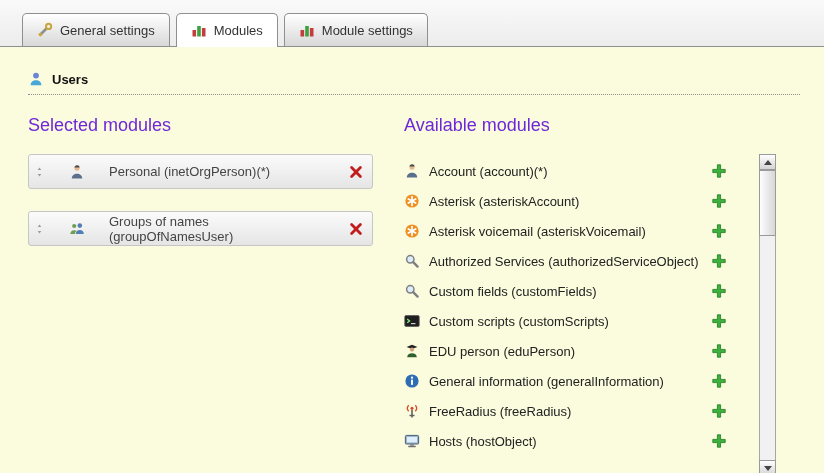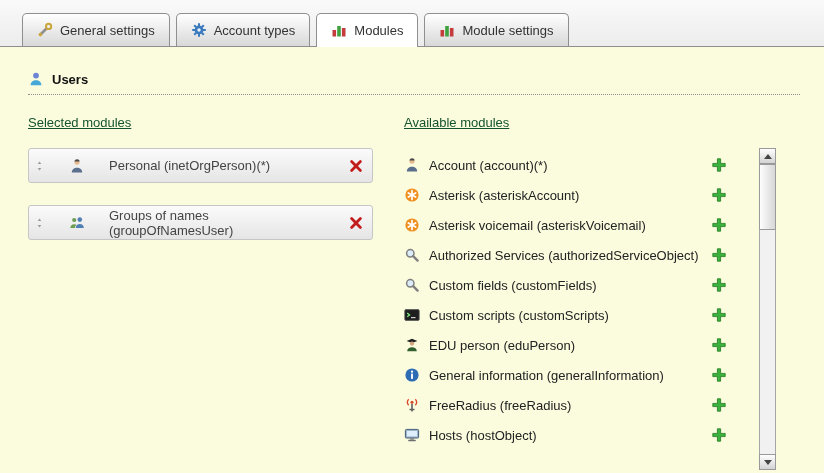--- a/index.html
+++ b/index.html
@@ -40,21 +40,21 @@
   .section-title {
     display: flex; align-items: center; gap: 8px;
     font-weight: bold; font-size: 13px; color: #111;
     padding-bottom: 7px; border-bottom: 1px dotted #8f8f8f;
     margin: 0 -24px 20px 0;
     text-align: right;
   }
   .columns { display: flex; }
   .left-col { width: 376px; flex: none; }
   .right-col { flex: 1; }
-  .col-heading { margin: 0 0 18px 0; font-size: 13px; color: #14532d; text-decoration: underline; }
+  .col-heading { margin: 0 0 18px 0; font-size: 18px; color: #6d28d9; }
 
   
   .selected-row {
     display: flex; align-items: center; gap: 24px;
     width: 345px; height: 35px; padding: 0 8px 0 5px;
     border: 1px solid #c6c6c6; border-radius: 3px;
     background: linear-gradient(#fbfbfb, #e5e5e5);
     margin-bottom: 22px; cursor: move;
   }
   .selected-row .label { flex: 1; color: #444; }
@@ -110,39 +110,20 @@
 
   <button class="tab">
         <span class="icon">
           <svg viewBox="0 0 16 16">
             <line x1="4" y1="12" x2="10" y2="6" stroke="#8f8f8f" stroke-width="2.6"></line>
             <circle cx="11.6" cy="4.4" r="2.6" fill="none" stroke="#c9a63c" stroke-width="2"></circle>
             <circle cx="3.4" cy="12.6" r="1.8" fill="#c9a63c"></circle>
           </svg>
         </span>
         <span class="tab-label">General settings</span>
-      </button>
-      <button class="tab">
-        <span class="icon">
-          <svg viewBox="0 0 16 16">
-            <g stroke="#3a7abd" stroke-width="2">
-              <line x1="8" y1="1.2" x2="8" y2="4"></line>
-              <line x1="8" y1="12" x2="8" y2="14.8"></line>
-              <line x1="1.2" y1="8" x2="4" y2="8"></line>
-              <line x1="12" y1="8" x2="14.8" y2="8"></line>
-              <line x1="3.2" y1="3.2" x2="5.2" y2="5.2"></line>
-              <line x1="10.8" y1="10.8" x2="12.8" y2="12.8"></line>
-              <line x1="3.2" y1="12.8" x2="5.2" y2="10.8"></line>
-              <line x1="10.8" y1="5.2" x2="12.8" y2="3.2"></line>
-            </g>
-            <circle cx="8" cy="8" r="4.4" fill="#3a7abd"></circle>
-            <circle cx="8" cy="8" r="1.7" fill="#eef4fb"></circle>
-          </svg>
-        </span>
-        <span class="tab-label">Account types</span>
       </button>
       <button class="tab active">
         <span class="icon">
           <svg viewBox="0 0 16 16">
             <rect x="1.5" y="8" width="3.6" height="6.5" fill="#c43c3c"></rect>
             <rect x="6.2" y="4" width="3.6" height="10.5" fill="#3fa03f"></rect>
             <rect x="10.9" y="6" width="3.6" height="8.5" fill="#c43c3c"></rect>
           </svg>
         </span>
         <span class="tab-label">Modules</span>

